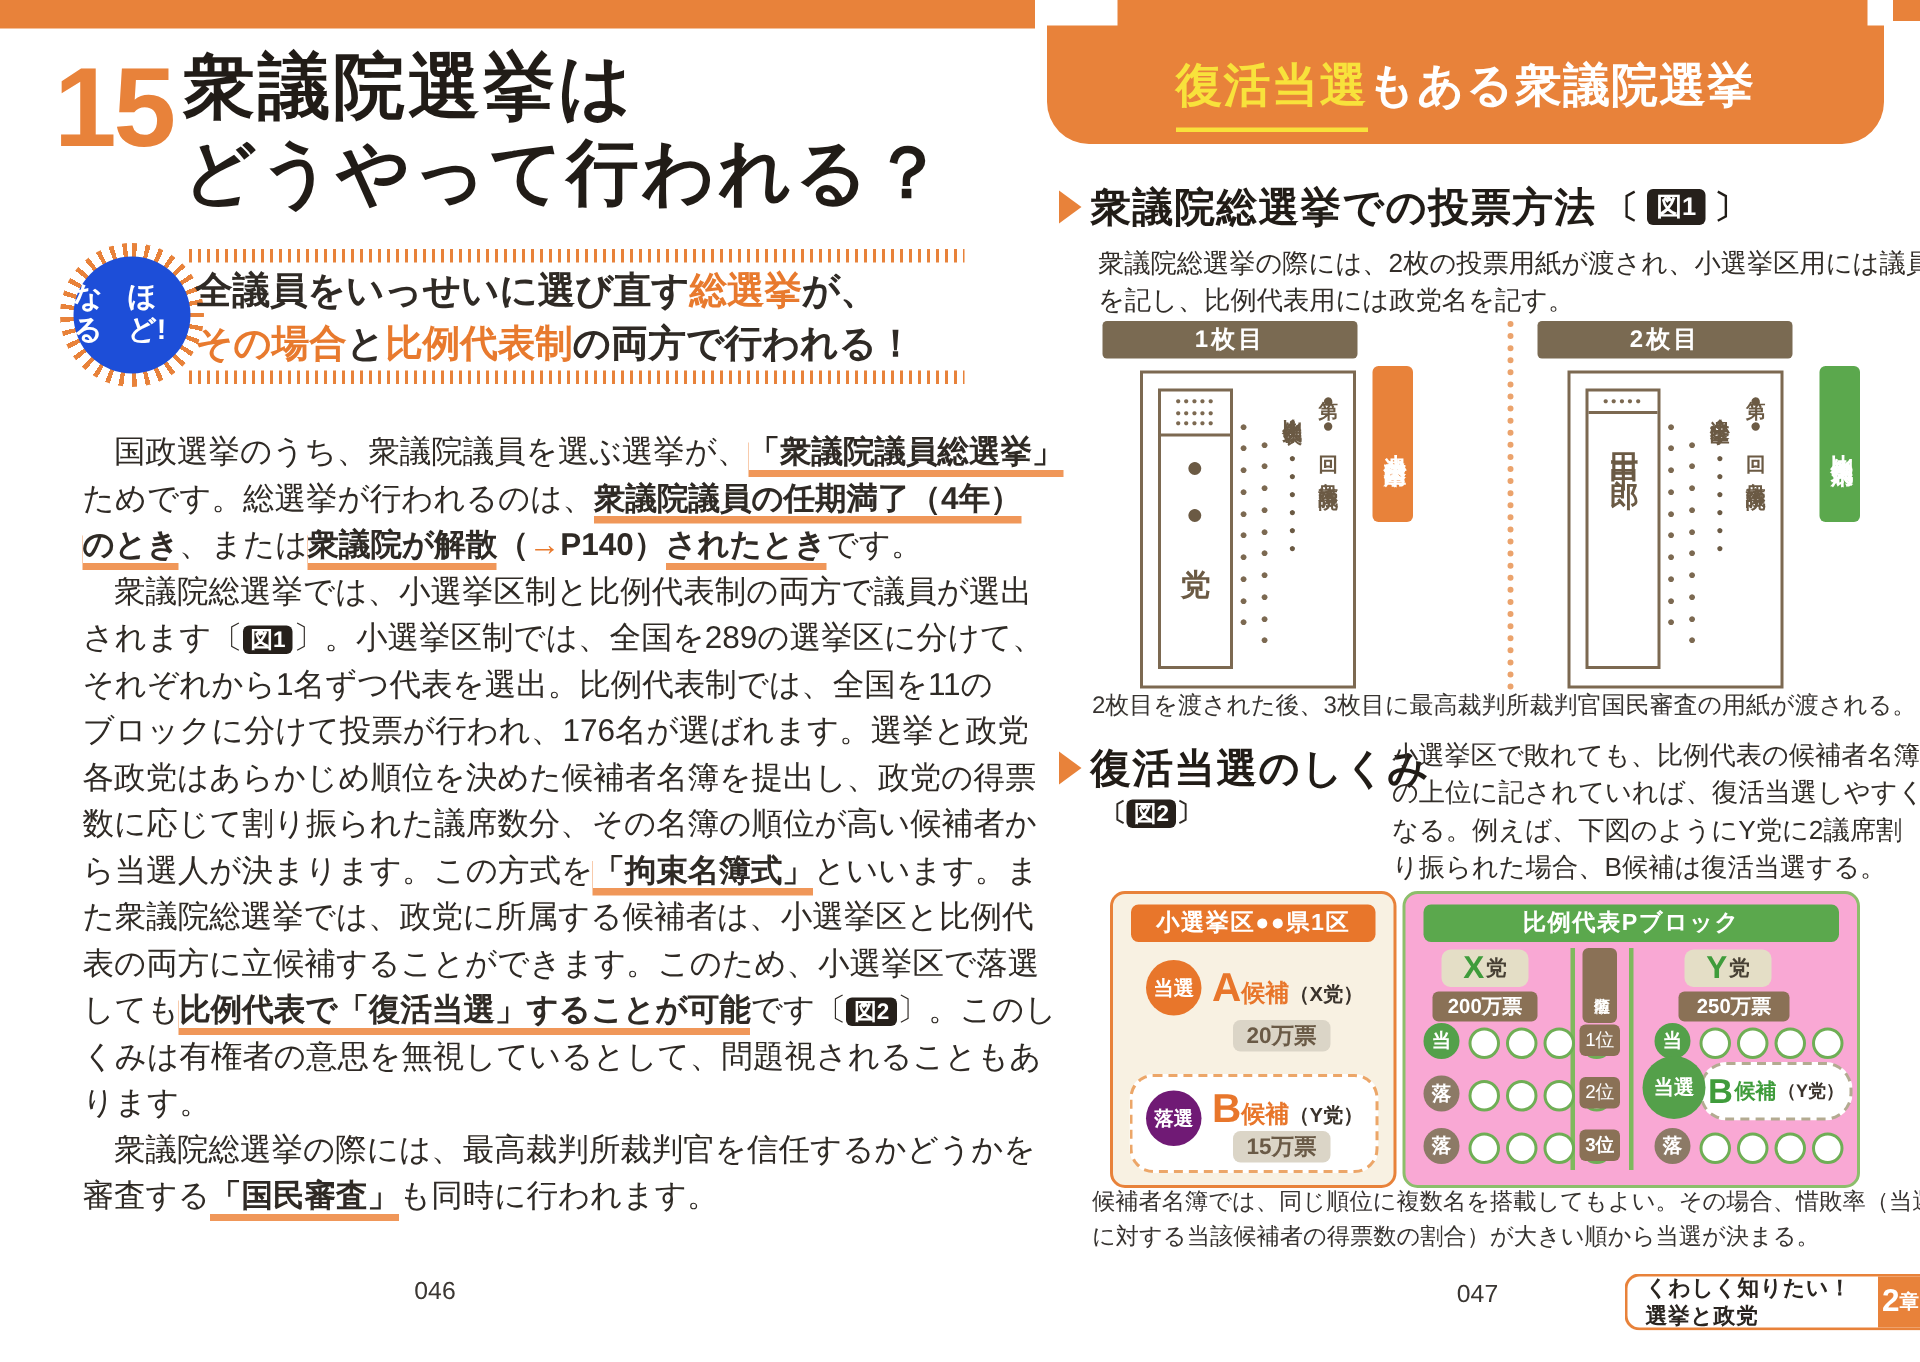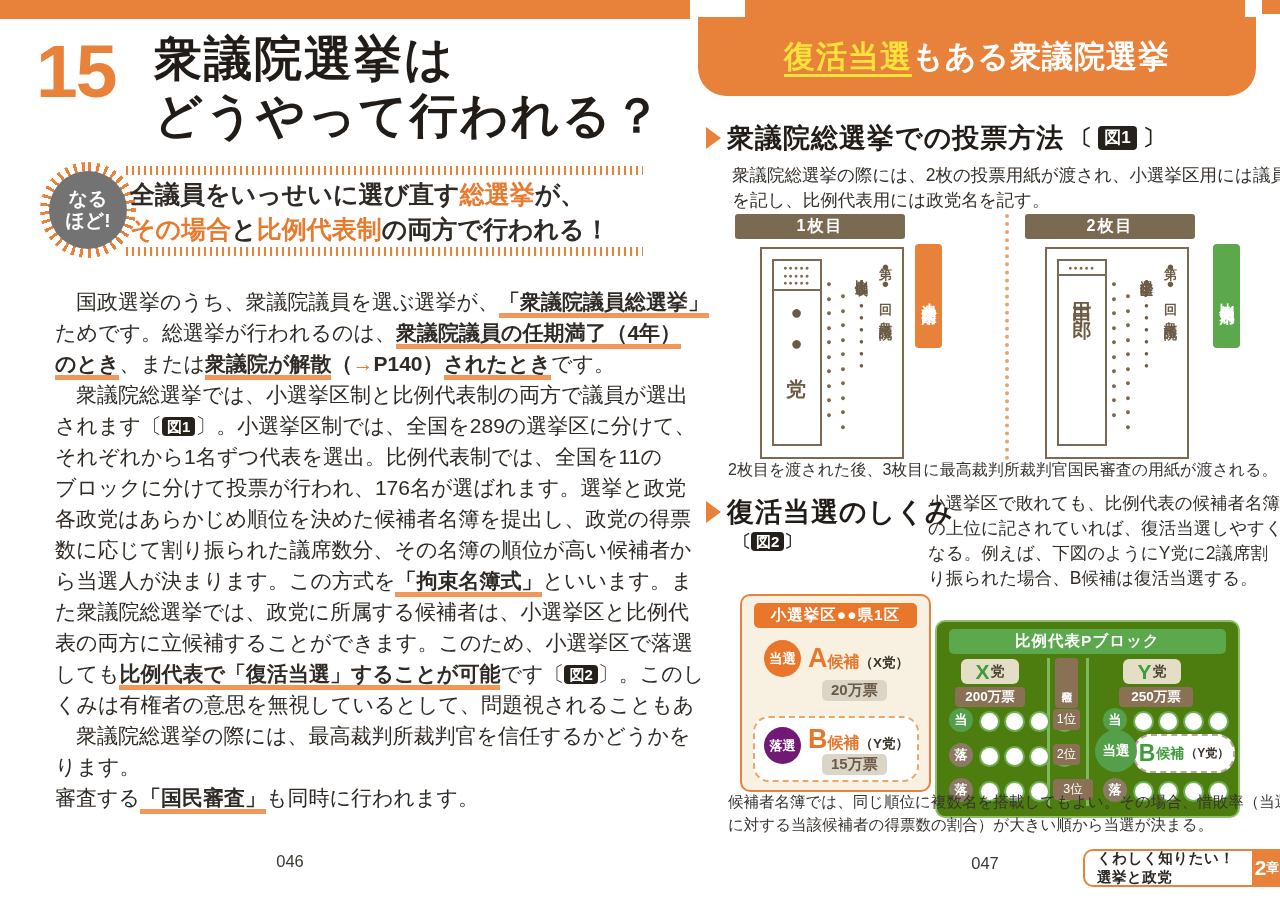--- a/index.html
+++ b/index.html
@@ -16,31 +16,31 @@
   .s-fig{display:inline-block;background:#26201B;color:#fff;border-radius:4px;
          font-size:15px;line-height:19px;padding:0 5px;font-weight:700;vertical-align:1px;}
   .figbadge{display:inline-block;background:#26201B;color:#fff;border-radius:4px;
          font-weight:700;}
 
   
   .strip{background:#E8823A;}
   .banner{left:698px;top:17px;width:558px;height:79px;background:#E8823A;
           border-radius:0 0 28px 28px;display:flex;align-items:center;justify-content:center;}
   .banner .bt{font-size:31px;font-weight:900;color:#fff;letter-spacing:1px;}
-  .banner .hl{color:#F8E23B;border-bottom:3px solid #F8E23B;padding-bottom:0;}
+  .banner .hl{color:#F8E23B;border-bottom:3px solid #F8E23B;padding-bottom:11px;}
 
   
   .lesson-num{left:36px;top:28px;font-size:75px;font-weight:800;color:#E8823A;letter-spacing:-2px;}
   .l-title{left:122px;top:30px;font-size:48px;font-weight:900;color:#211C17;
-           line-height:57px;letter-spacing:2px;margin-left:32px;}
+           line-height:57px;letter-spacing:2px;}
   .naru-wrap{left:40px;top:162px;width:96px;height:96px;}
   .naru-rays{position:absolute;inset:0;border-radius:50%;
      background:repeating-conic-gradient(#E8823A 0deg 4deg,rgba(255,255,255,0) 4deg 11deg);}
-  .naru-circle{position:absolute;inset:9px;border-radius:50%;background:#737373;color:#fff;
-     display:flex;flex-direction:column;align-items:center;justify-content:center;
+  .naru-circle{position:absolute;inset:9px;border-radius:50%;background:#1d4ed8;color:#fff;
+     display:flex;flex-direction:row;align-items:center;justify-content:center;
      font-size:19px;font-weight:800;line-height:22px;}
   .hatch{height:9px;background:repeating-linear-gradient(90deg,#E8823A 0 2px,rgba(255,255,255,0) 2px 6px);}
   .summary{left:130px;top:177px;font-size:25px;font-weight:600;color:#2F2A25;}
   .summary .tline{height:35px;line-height:35px;}
   .bodytext{left:55px;top:286px;width:594px;font-size:21px;color:#2F2A25;}
   .bodytext .tline{height:31px;line-height:31px;}
   .pagenum{font-size:16.5px;color:#3A3632;text-align:center;}
 
   
   .tri{display:inline-block;width:0;height:0;border-left:15px solid #E8823A;
@@ -71,21 +71,21 @@
   .writename{writing-mode:vertical-rl;text-orientation:upright;color:#6B5A44;
       font-weight:600;margin-top:10px;}
   .vbadge{width:27px;height:104px;border-radius:4px;color:#fff;font-weight:700;font-size:15px;
       writing-mode:vertical-rl;text-orientation:upright;letter-spacing:2px;
       display:flex;align-items:center;justify-content:center;}
   .fig1-divider{border-left:4px dotted #EBA36C;width:0;}
 
   
   .box-district{left:740px;top:594px;width:187px;height:194px;background:#F8F1E2;
       border:2.5px solid #E8823A;border-radius:10px;}
-  .box-pr{left:935px;top:620px;width:301px;height:194px;background:#4d7c0f;
+  .box-pr{left:935px;top:594px;width:301px;height:194px;background:#f9a8d4;
       border:2.5px solid #8CBE6B;border-radius:10px;}
   .box-head{position:absolute;left:12px;right:12px;top:7px;height:25px;border-radius:5px;
       color:#fff;font-weight:700;font-size:15.5px;display:flex;align-items:center;justify-content:center;letter-spacing:1px;}
   .res-circle{position:absolute;border-radius:50%;color:#fff;font-weight:700;
       display:flex;align-items:center;justify-content:center;}
   .cand-name .big{font-size:27px;font-weight:800;color:#E8762B;}
   .cand-name .rest{font-size:16px;font-weight:700;color:#E8762B;}
   .cand-name .party{font-size:13.5px;font-weight:700;color:#3A332C;}
   .votes-gray{position:absolute;background:#DBD5C7;border-radius:5px;padding:1px 9px;
       font-size:15px;font-weight:700;color:#6A5A46;}
@@ -155,22 +155,22 @@
       <div class="tline"><span>されます〔</span><span class="s-fig">図1</span><span>〕。小選挙区制では、全国を289の選挙区に分けて、</span></div>
       <div class="tline"><span>それぞれから1名ずつ代表を選出。比例代表制では、全国を11の</span></div>
       <div class="tline"><span>ブロックに分けて投票が行われ、176名が選ばれます。選挙と政党</span></div>
       <div class="tline"><span>各政党はあらかじめ順位を決めた候補者名簿を提出し、政党の得票</span></div>
       <div class="tline"><span>数に応じて割り振られた議席数分、その名簿の順位が高い候補者か</span></div>
       <div class="tline"><span>ら当選人が決まります。この方式を</span><span class="s-bu">「拘束名簿式」</span><span>といいます。ま</span></div>
       <div class="tline"><span>た衆議院総選挙では、政党に所属する候補者は、小選挙区と比例代</span></div>
       <div class="tline"><span>表の両方に立候補することができます。このため、小選挙区で落選</span></div>
       <div class="tline"><span>しても</span><span class="s-bu">比例代表で「復活当選」することが可能</span><span>です〔</span><span class="s-fig">図2</span><span>〕。このし</span></div>
       <div class="tline"><span>くみは有権者の意思を無視しているとして、問題視されることもあ</span></div>
+      <div class="tline"><span>ります。</span></div>
       <div class="tline"><span>　衆議院総選挙の際には、最高裁判所裁判官を信任するかどうかを</span></div>
-      <div class="tline"><span>ります。</span></div>
       <div class="tline"><span>審査する</span><span class="s-bu">「国民審査」</span><span>も同時に行われます。</span></div>
     </div>
 
   <div class="abs pagenum" style="left:250px;top:852px;width:80px;">046</div>
 
   <div class="abs banner">
     <div class="bt">
       <span class="hl">復活当選</span><span>もある衆議院選挙</span>
     </div>
   </div>
@@ -290,21 +290,21 @@
     <div class="rings" style="left:42px;top:159px;">
         <span></span>
         <span></span>
         <span></span>
         <span></span>
       </div>
 
     <div class="rank-badge vtext" style="left:118px;top:36px;width:23px;height:50px;color:#fff;font-size:11px;writing-mode:vertical-rl;text-orientation:upright;">名簿順位</div>
     <div class="rank-badge" style="left:116px;top:87px;width:27px;height:21px;font-size:12.5px;">1位</div>
     <div class="rank-badge" style="left:116px;top:122px;width:27px;height:21px;font-size:12.5px;">2位</div>
-    <div class="rank-badge" style="left:116px;top:157px;width:40px;height:21px;font-size:12.5px;">3位</div>
+    <div class="rank-badge" style="left:116px;top:157px;width:27px;height:21px;font-size:12.5px;font-weight:bold;">3位</div>
 
     <div class="party-tab" style="left:186px;top:37px;width:58px;">
       <span class="big">Y</span>
         <span class="rest">党</span>
     </div>
     <div class="votes-brown" style="left:182px;top:65px;width:74px;">250万票</div>
     <div class="res-circle mini-circle" style="left:166px;top:86px;background:#54A04A;">当</div>
     <div class="rings" style="left:196px;top:89px;">
         <span></span>
         <span></span>

